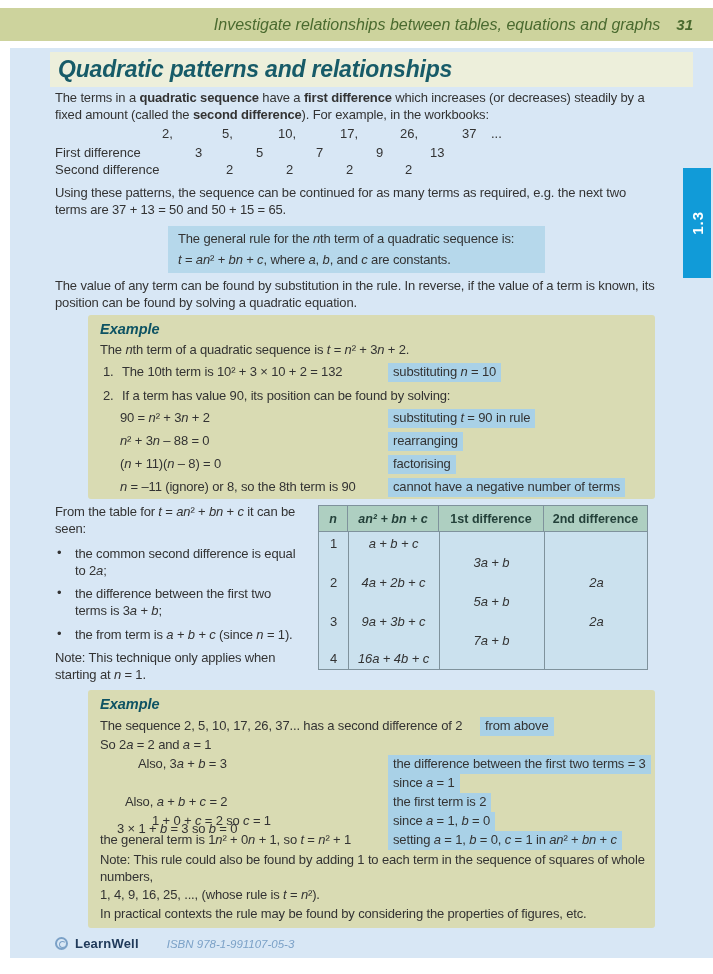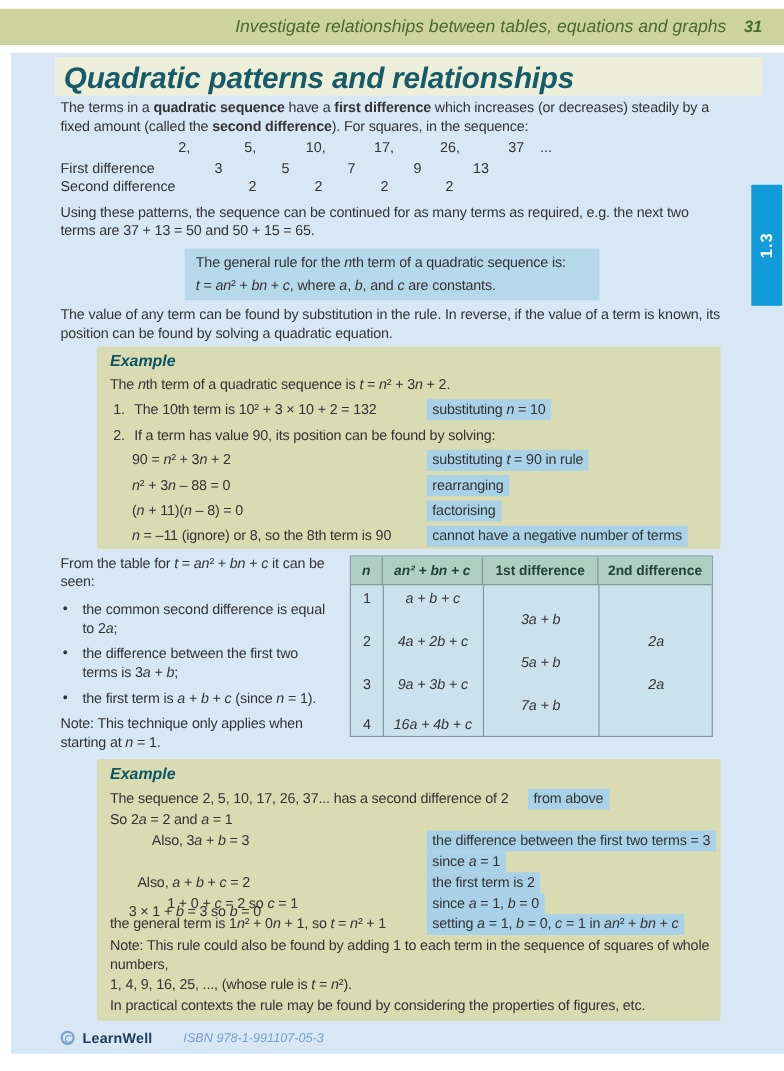--- a/index.html
+++ b/index.html
@@ -8,21 +8,21 @@
   .band{position:absolute;left:0;top:8px;width:713px;height:33px;background:#cdd39d;
         display:flex;align-items:center;justify-content:flex-end;padding-right:20px;box-sizing:border-box;}
   .band-title{font-style:italic;font-size:16px;color:#4a6a2f;}
   .band-page{font-style:italic;font-weight:bold;font-size:15px;color:#4a6a2f;margin-left:16px;}
   .main{position:absolute;left:10px;top:48px;width:703px;height:910px;background:#d8e7f5;}
   .tab{position:absolute;left:683px;top:168px;width:28px;height:110px;background:#119bd8;
        display:flex;align-items:center;justify-content:center;}
   .tab span{writing-mode:vertical-rl;transform:rotate(180deg);color:#fff;font-weight:bold;
        font-size:15px;letter-spacing:1px;}
   .title-strip{position:absolute;left:50px;top:52px;width:643px;height:35px;background:#edefdb;}
-  .title-strip .title{position:absolute;left:8px;top:4px;font-size:27px;font-weight:bold;
+  .title-strip .title{position:absolute;left:8px;top:4px;font-size:23px;font-weight:bold;
        font-style:italic;color:#175b68;white-space:nowrap;letter-spacing:-0.2px;}
   .line{position:absolute;font-size:13px;line-height:16px;white-space:nowrap;letter-spacing:-0.15px;}
   .seqnum{position:absolute;font-size:13px;white-space:nowrap;}
   .rulebox{position:absolute;left:168px;top:226px;width:377px;height:47px;background:#b6d8eb;}
   .exbox{position:absolute;left:88px;width:567px;background:#d9dbb3;border-radius:3px;}
   .ex-head{font-size:14.5px;font-weight:bold;font-style:italic;color:#0e5363;letter-spacing:0;}
   .hl{background:#a9d1e7;padding:1px 5px 2px 5px;}
   .qtable{position:absolute;left:318px;top:505px;width:330px;height:165px;border:1px solid #7f929c;
           box-sizing:border-box;background:#cbe1ee;}
   .qt-header{display:flex;height:26px;background:#aecfc1;border-bottom:1px solid #7f929c;box-sizing:border-box;}
@@ -53,21 +53,21 @@
 
 <div class="tab">
   <span>1.3</span>
 </div>
 
 <div class="title-strip">
   <span class="title">Quadratic patterns and relationships</span>
 </div>
 
 <div class="line" style="left:55px;top:90px;"><span>The terms in a </span><span style="font-weight: bold;">quadratic sequence</span><span> have a </span><span style="font-weight: bold;">first difference</span><span> which increases (or decreases) steadily by a</span></div>
-<div class="line" style="left:55px;top:107px;"><span>fixed amount (called the </span><span style="font-weight: bold;">second difference</span><span>). For squares, in the sequence:</span></div>
+<div class="line" style="left:55px;top:107px;"><span>fixed amount (called the </span><span style="font-weight: bold;">second difference</span><span>). For example, in the workbooks:</span></div>
 
 <div>
   <span class="seqnum" style="left:162px;top:126px;">2,</span>
   <span class="seqnum" style="left:222px;top:126px;">5,</span>
   <span class="seqnum" style="left:278px;top:126px;">10,</span>
   <span class="seqnum" style="left:340px;top:126px;">17,</span>
   <span class="seqnum" style="left:400px;top:126px;">26,</span>
   <span class="seqnum" style="left:462px;top:126px;">37</span>
   <span class="seqnum" style="left:491px;top:126px;">...</span>
 
@@ -117,21 +117,21 @@
   <div class="line hl" style="left:300px;top:163px;"><span>cannot have a negative number of terms</span></div>
 </div>
 
 <div class="line" style="left:55px;top:504px;"><span>From the table for </span><span style="font-style: italic;">t</span><span> = </span><span style="font-style: italic;">an</span><span>² + </span><span style="font-style: italic;">bn</span><span> + </span><span style="font-style: italic;">c</span><span> it can be</span></div>
 <div class="line" style="left:55px;top:521px;"><span>seen:</span></div>
 
 <div class="line bullet-line" style="left:75px;top:546px;"><span>the common second difference is equal</span></div>
 <div class="line" style="left:75px;top:563px;"><span>to 2</span><span style="font-style: italic;">a</span><span>;</span></div>
 <div class="line bullet-line" style="left:75px;top:586px;"><span>the difference between the first two</span></div>
 <div class="line" style="left:75px;top:603px;"><span>terms is 3</span><span style="font-style: italic;">a</span><span> + </span><span style="font-style: italic;">b</span><span>;</span></div>
-<div class="line bullet-line" style="left:75px;top:627px;"><span>the first term is </span><span style="font-style: italic;">a</span><span> + </span><span style="font-style: italic;">b</span><span> + </span><span style="font-style: italic;">c</span><span> (since </span><span style="font-style: italic;">n</span><span> = 1).</span></div>
+<div class="line bullet-line" style="left:75px;top:627px;"><span>the from term is </span><span style="font-style: italic;">a</span><span> + </span><span style="font-style: italic;">b</span><span> + </span><span style="font-style: italic;">c</span><span> (since </span><span style="font-style: italic;">n</span><span> = 1).</span></div>
 
 <div class="line" style="left:55px;top:650px;"><span>Note: This technique only applies when</span></div>
 <div class="line" style="left:55px;top:667px;"><span>starting at </span><span style="font-style: italic;">n</span><span> = 1.</span></div>
 
 <div class="qtable">
   <div class="qt-header">
     <div class="hc" style="width:29px;font-style:italic;">n</div>
     <div class="hc" style="width:91px;font-style:italic;">an² + bn + c</div>
     <div class="hc" style="width:105px;">1st difference</div>
     <div class="hc" style="flex:1;">2nd difference</div>

